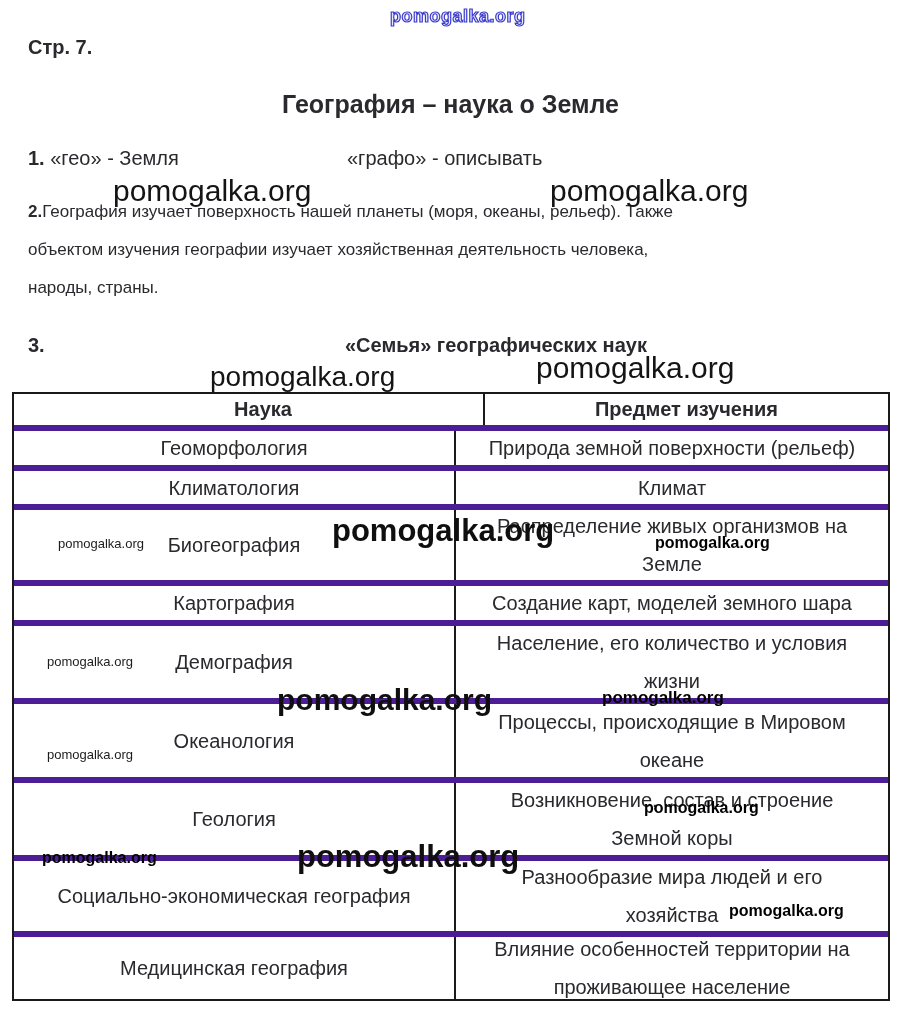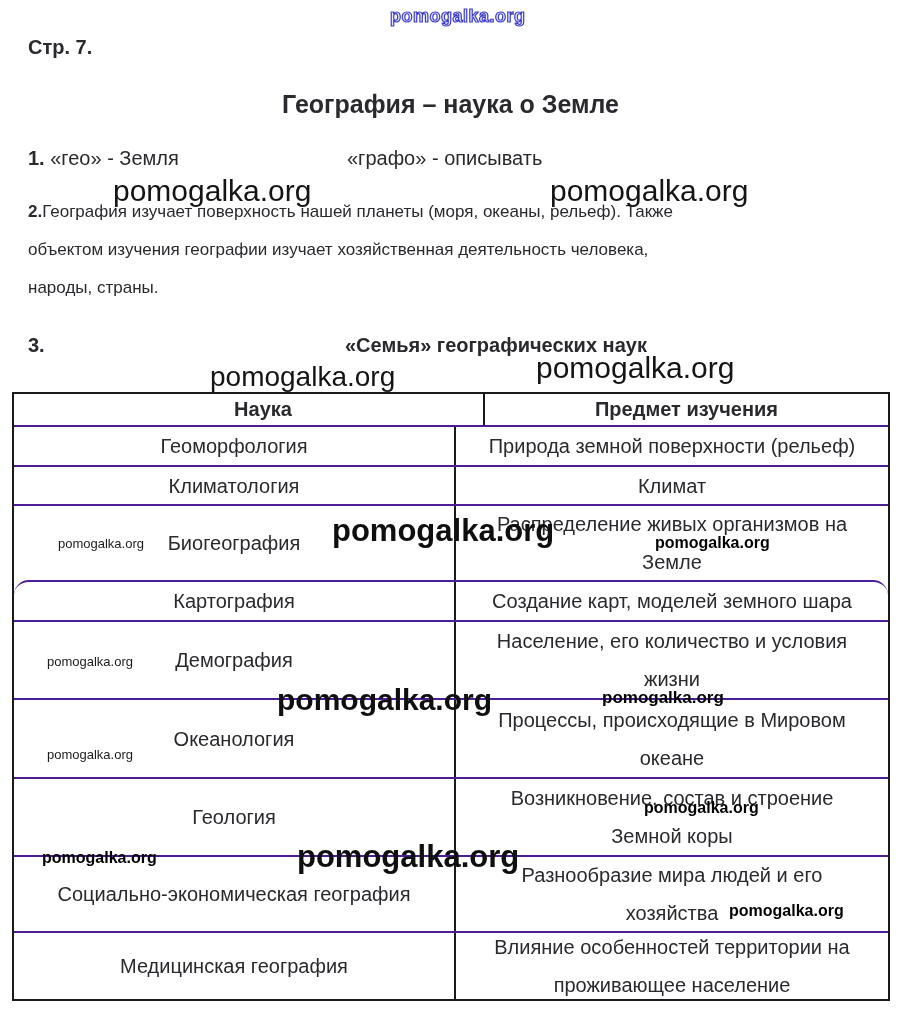--- a/index.html
+++ b/index.html
@@ -21,27 +21,27 @@
   .para2{left:28px;top:193px;width:864px;font-size:17px;}
   .para2 .pline{height:38px;line-height:38px;white-space:nowrap;}
   .sec3-num{left:28px;top:334px;font-size:20px;font-weight:bold;}
   .sec3-title{left:345px;top:334px;font-size:20px;font-weight:bold;}
   
   .doc-table{
     left:12px;top:392px;width:878px;
     border:2px solid #1a1a1a;
     box-sizing:border-box;
   }
-  .trow{display:flex;border-top:2px solid #4c1d95;box-sizing:border-box;}
+  .trow{display:flex;border-top:6px solid #4c1d95;box-sizing:border-box;}
   .trow:first-child{border-top:none;}
   .trow:nth-child(1){height:31px;padding-left:29px;}
   .trow:nth-child(2){height:40px;}
   .trow:nth-child(3){height:39px;}
   .trow:nth-child(4){height:76px;}
-  .trow:nth-child(5){height:40px;border-radius:15px;}
+  .trow:nth-child(5){height:40px;}
   .trow:nth-child(6){height:78px;justify-content:space-between;}
   .trow:nth-child(7){height:79px;}
   .trow:nth-child(8){height:78px;}
   .trow:nth-child(9){height:76px;}
   .trow:nth-child(10){height:68px;}
   .cell{
     display:flex;align-items:center;justify-content:center;
     text-align:center;font-size:20px;line-height:38px;
     white-space:pre-line;box-sizing:border-box;
   }

